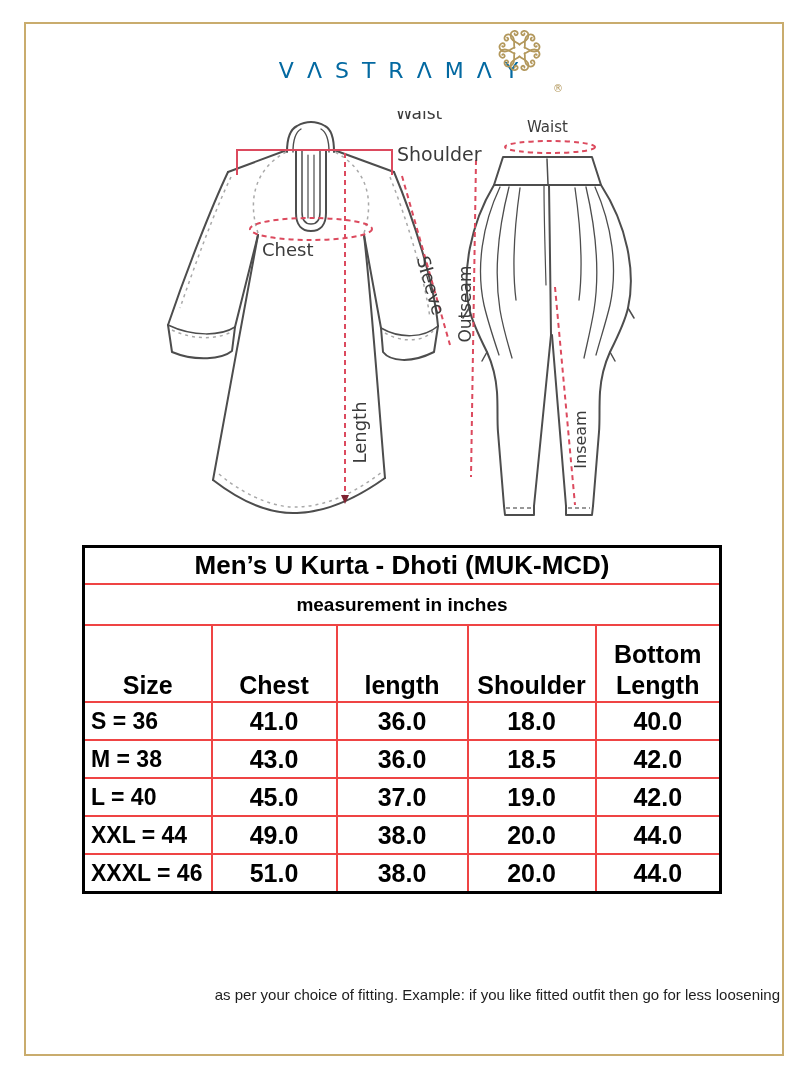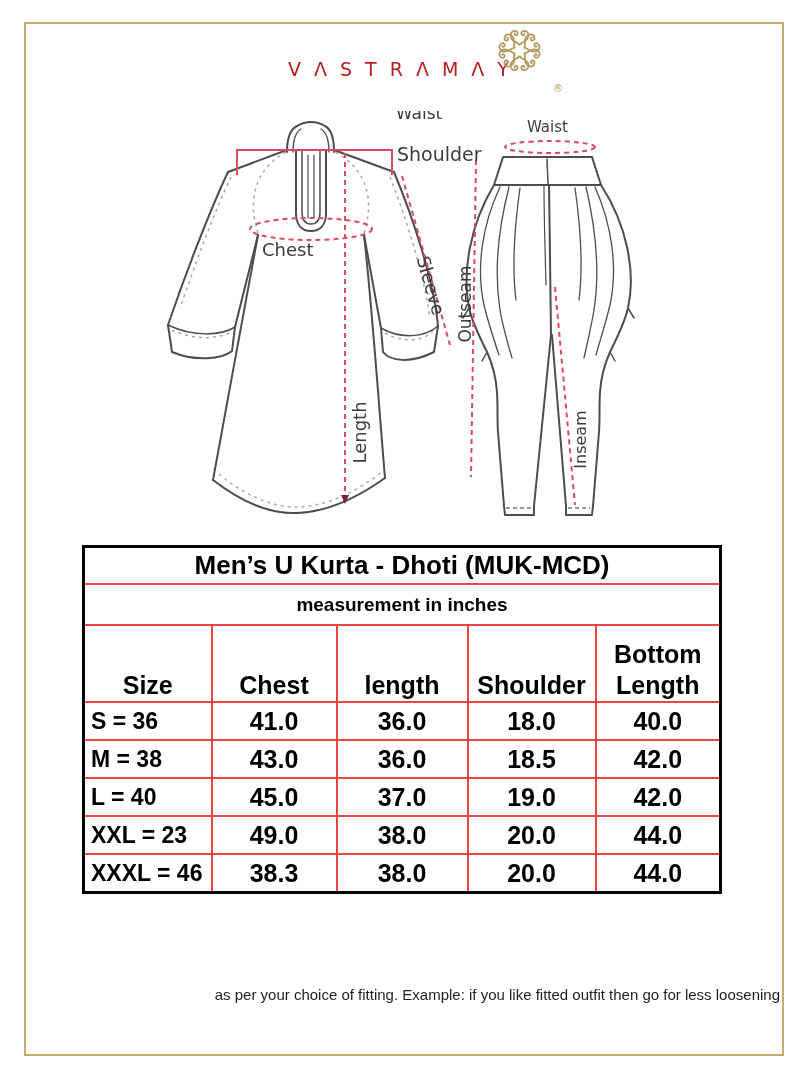--- a/index.html
+++ b/index.html
@@ -3,22 +3,22 @@
 <meta charset="utf-8">
 <style>
   html,body { margin:0; padding:0; background:#fff; }
   .page { position:relative; width:810px; height:1080px; background:#ffffff; overflow:hidden;
           font-family:"Liberation Sans", sans-serif; }
   .gold-frame { position:absolute; left:24px; top:22px; width:760px; height:1034px;
                 border:2px solid #c9ac6d; box-sizing:border-box; }
 
   
   .brand-name { position:absolute; left:0; right:0; top:58px; text-align:center;
-                font-family:"DejaVu Sans", sans-serif; font-size:19px; font-weight:400;
-                letter-spacing:13px; color:#b91c1c; }
+                font-family:"DejaVu Sans", sans-serif; font-size:22px; font-weight:400;
+                letter-spacing:13px; color:#0369a1; }
   .registered-mark { position:absolute; left:553px; top:83px; font-size:10px; color:#b3985c;
                      font-family:"DejaVu Sans", sans-serif; }
   .mandala { position:absolute; left:493px; top:26px; width:53px; height:49px; }
 
   
   .diagram-svg { position:absolute; left:0; top:105px; width:810px; height:445px; pointer-events:none; }
   .dlabel { position:absolute; font-family:"DejaVu Sans", sans-serif; color:#3b3b3b; white-space:nowrap; }
   .lbl-kurta-waist-clip { left:391px; top:111px; width:56px; height:14px; overflow:hidden; text-align:center; }
   .lbl-kurta-waist-clip span { display:block; font-size:17px; line-height:20px; margin-top:-8px; }
   .lbl-shoulder { left:397px; top:143px; font-size:19px; }
@@ -194,29 +194,29 @@
       <td>42.0</td>
     </tr>
     <tr class="row-data">
       <td class="size-cell">L = 40</td>
       <td>45.0</td>
       <td>37.0</td>
       <td>19.0</td>
       <td>42.0</td>
     </tr>
     <tr class="row-data">
-      <td class="size-cell">XXL = 23</td>
+      <td class="size-cell">XXL = 44</td>
       <td>49.0</td>
       <td>38.0</td>
       <td>20.0</td>
       <td>44.0</td>
     </tr>
     <tr class="row-data">
       <td class="size-cell">XXXL = 46</td>
-      <td>38.3</td>
+      <td>51.0</td>
       <td>38.0</td>
       <td>20.0</td>
       <td>44.0</td>
     </tr>
   </tbody>
     </table>
 
   <div class="note">
     <div class="note-line-2">as per your choice of fitting. Example: if you like fitted outfit then go for less loosening</div>
   </div>

